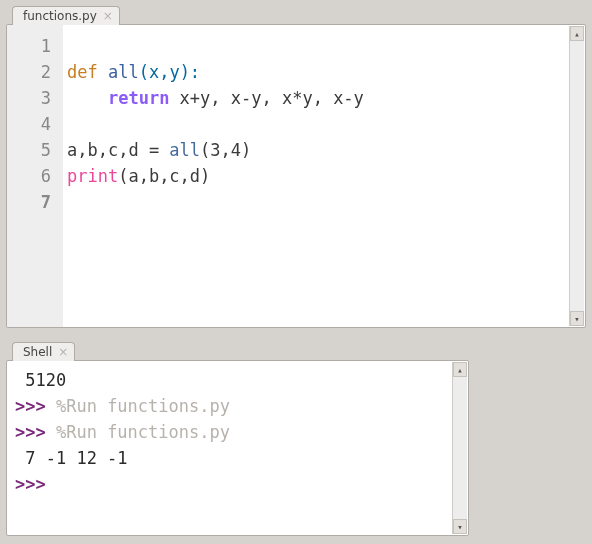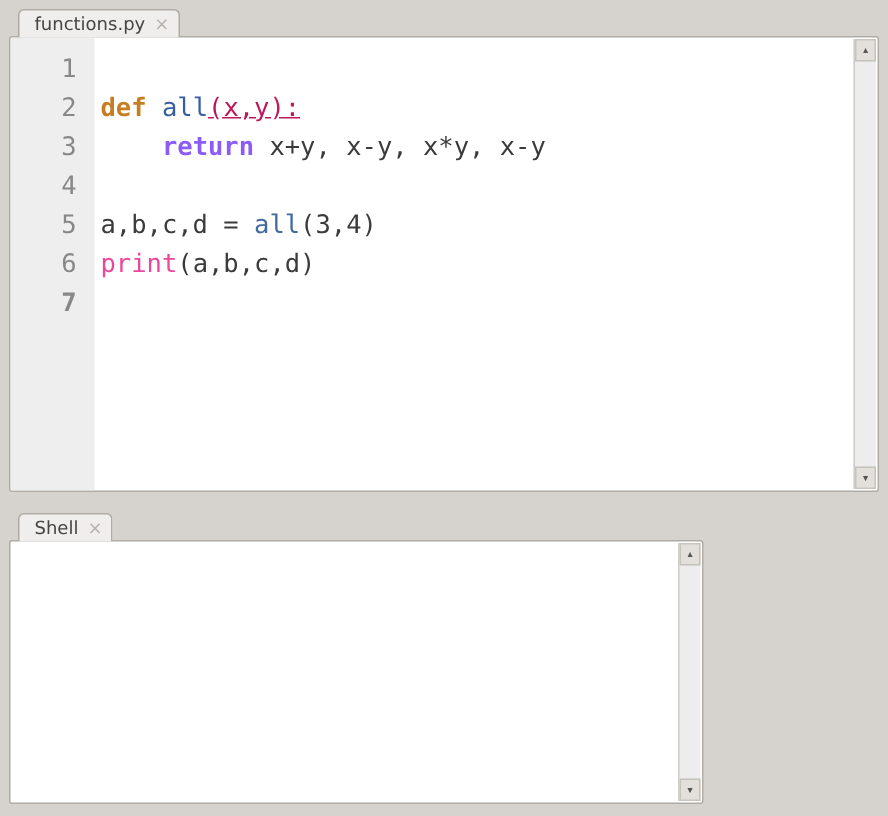--- a/index.html
+++ b/index.html
@@ -65,26 +65,26 @@
   .gutter .bold { font-weight: bold; color:#888; }
   .code {
     padding: 8px 6px 8px 4px;
     font-family: "DejaVu Sans Mono","Consolas",monospace;
     font-size: 17px;
     line-height: 26px;
     white-space: pre;
     flex: 1;
     color: #3b3b3b;
   }
-  .kw { color: #c77d21; font-weight: bold; }
+  .kw { color: #c77d21; font-weight: normal; }
   .kw-ret { color: #8b5cf6; font-weight: bold; }
   .fname { color: #3a5fa0; }
   .call { color: #426a9e; }
   .num { color: #3b3b3b; }
-  .punct { color: #be185d; text-decoration: underline; }
+  .punct { color: #0369a1; }
   .bcall { color: #ec4899; }
 
   
   .vscroll {
     position: absolute;
     top: 1px; right: 1px; bottom: 1px;
     width: 15px;
     background: #ededed;
     border-left: 1px solid #d0ccc7;
   }
@@ -150,18 +150,23 @@
 </div>
 
 <div class="pane" id="shell-pane">
   <div class="tab-bar">
     <div class="tab">
       <span>Shell</span>
       <span class="close-x">×</span>
     </div>
   </div>
   <div class="panel-body" id="shell-body">
+    <div class="shell-content"><span class="out"> 5120</span>
+<span class="prompt">&gt;&gt;&gt; </span><span class="runcmd">%Run functions.py</span>
+<span class="prompt">&gt;&gt;&gt; </span><span class="runcmd">%Run functions.py</span>
+<span class="out"> 7 -1 12 -1</span>
+<span class="prompt">&gt;&gt;&gt; </span></div>
     <div class="vscroll">
       <div class="arrow up">▴</div>
       <div class="arrow down">▾</div>
     </div>
   </div>
 </div>
 
 </body></html>

